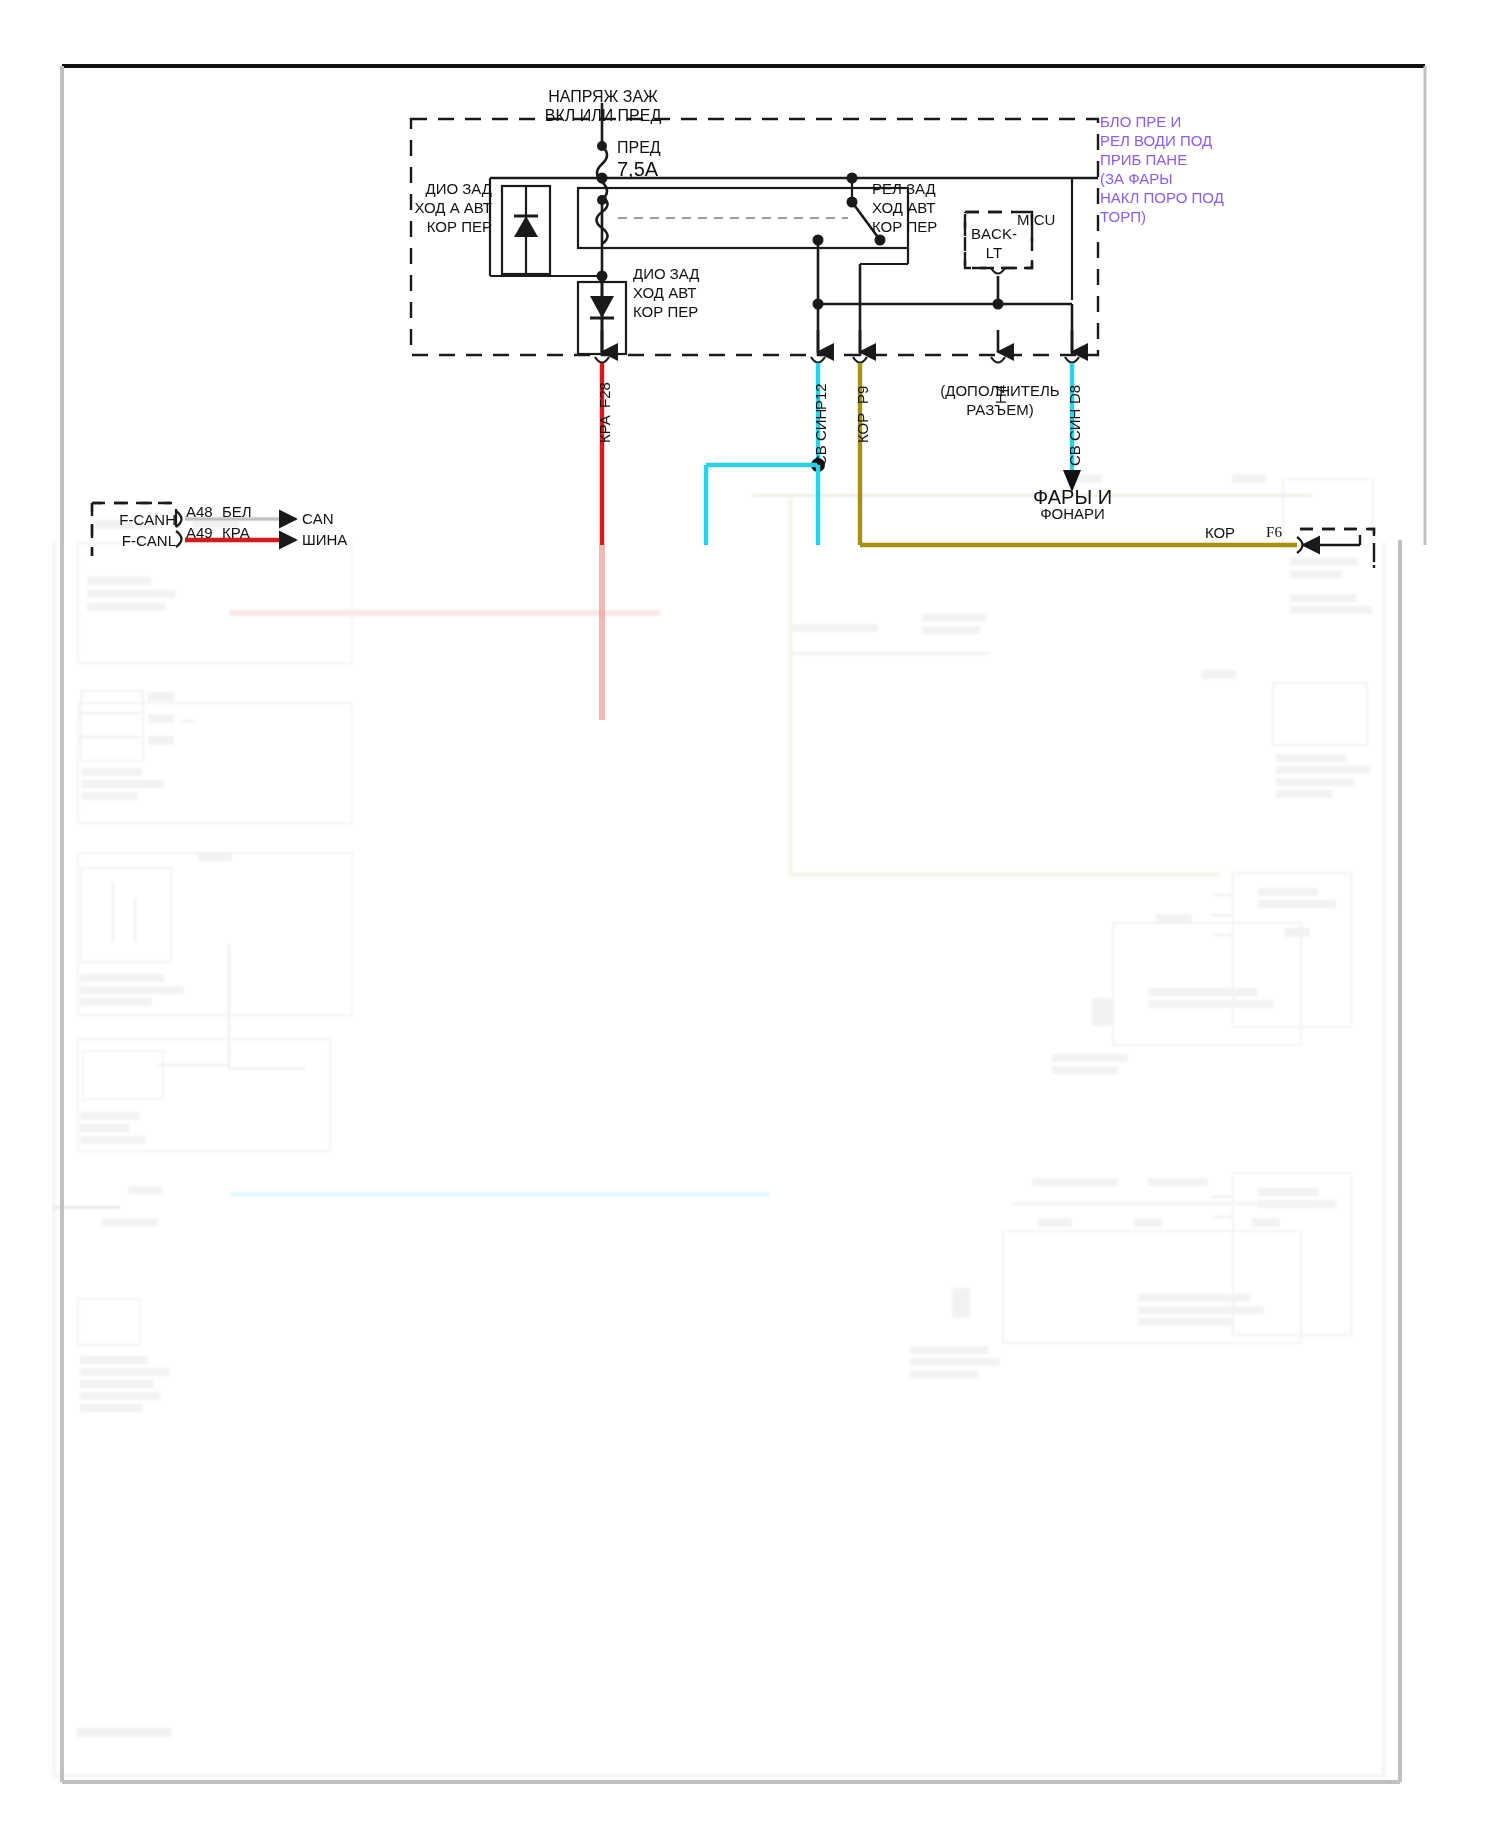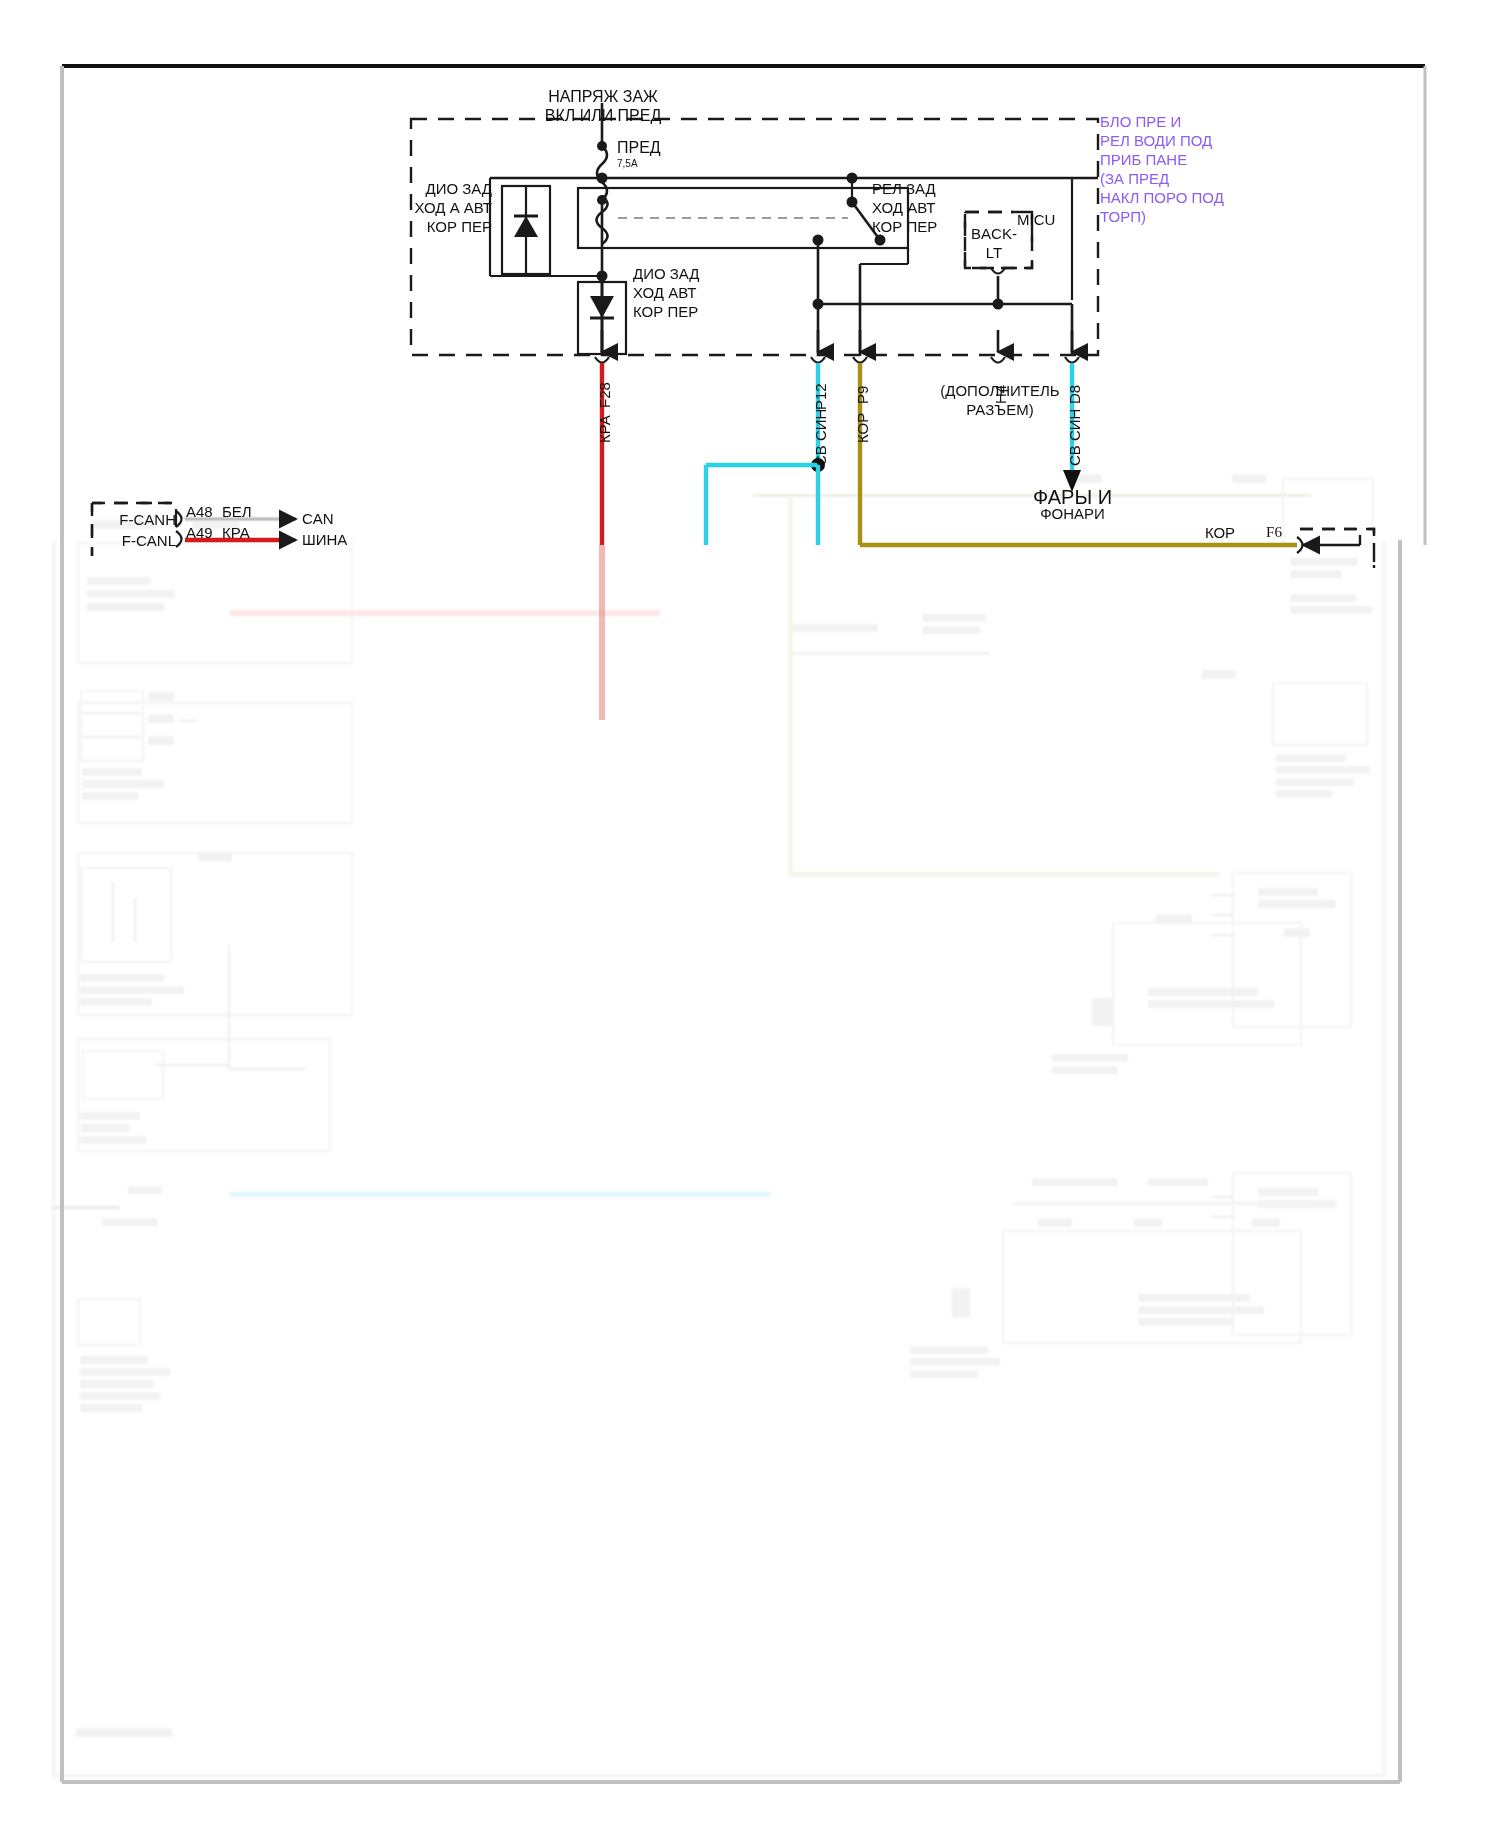--- a/index.html
+++ b/index.html
@@ -312,21 +312,21 @@
 
       <line x1="185" y1="540" x2="283" y2="540" stroke="#d41a1a" stroke-width="4.4"></line>
       <line x1="283" y1="540" x2="296" y2="540" stroke="#1a1a1a" stroke-width="2.4" marker-end="url(#arrRight)"></line>
     </g>
   </svg>
 
   <div class="lbl c" style="left:488px;top:88px;width:230px;font-size:16px;">НАПРЯЖ ЗАЖ</div>
   <div class="lbl c" style="left:488px;top:107px;width:230px;font-size:16px;">ВКЛ ИЛИ ПРЕД</div>
 
   <div class="lbl l" style="left:617px;top:139px;font-size:16px;">ПРЕД</div>
-  <div class="lbl l" style="left:617px;top:158px;font-size:10px;">7,5A</div>
+  <div class="lbl l" style="left:617px;top:158px;font-size:20px;">7,5A</div>
 
   <div class="lbl r" style="left:420px;top:180px;width:72px;font-size:15px;">ДИО ЗАД</div>
   <div class="lbl r" style="left:410px;top:199px;width:82px;font-size:15px;">ХОД А АВТ</div>
   <div class="lbl r" style="left:418px;top:218px;width:74px;font-size:15px;">КОР ПЕР</div>
 
   <div class="lbl l" style="left:633px;top:265px;font-size:15px;">ДИО ЗАД</div>
   <div class="lbl l" style="left:633px;top:284px;font-size:15px;">ХОД АВТ</div>
   <div class="lbl l" style="left:633px;top:303px;font-size:15px;">КОР ПЕР</div>
 
   <div class="lbl l" style="left:872px;top:180px;font-size:15px;">РЕЛ ЗАД</div>
@@ -334,21 +334,21 @@
   <div class="lbl l" style="left:872px;top:218px;font-size:15px;">КОР ПЕР</div>
 
   <div class="lbl l" style="left:1017px;top:211px;font-size:15px;">MICU</div>
   <div class="lbl c" style="left:963px;top:225px;width:62px;font-size:15px;">BACK-</div>
   <div class="lbl c" style="left:963px;top:244px;width:62px;font-size:15px;">LT</div>
 
   <div style="position:absolute;left:1100px;top:112px;font-size:15px;line-height:19px;color:#8b5cf6;">
     <div>БЛО ПРЕ И</div>
     <div>РЕЛ ВОДИ ПОД</div>
     <div>ПРИБ ПАНЕ</div>
-    <div>(ЗА ПРЕД</div>
+    <div>(ЗА ФАРЫ</div>
     <div>НАКЛ ПОРО ПОД</div>
     <div>ТОРП)</div>
   </div>
 
   <div class="lbl vert" style="left:596px;top:408px;font-size:15px;transform:rotate(-90deg);">F28</div>
   <div class="lbl vert" style="left:812px;top:410px;font-size:15px;transform:rotate(-90deg);">P12</div>
   <div class="lbl vert" style="left:854px;top:404px;font-size:15px;transform:rotate(-90deg);">P9</div>
   <div class="lbl vert" style="left:992px;top:404px;font-size:15px;transform:rotate(-90deg);">H4</div>
   <div class="lbl vert" style="left:1066px;top:404px;font-size:15px;transform:rotate(-90deg);">D8</div>
 

